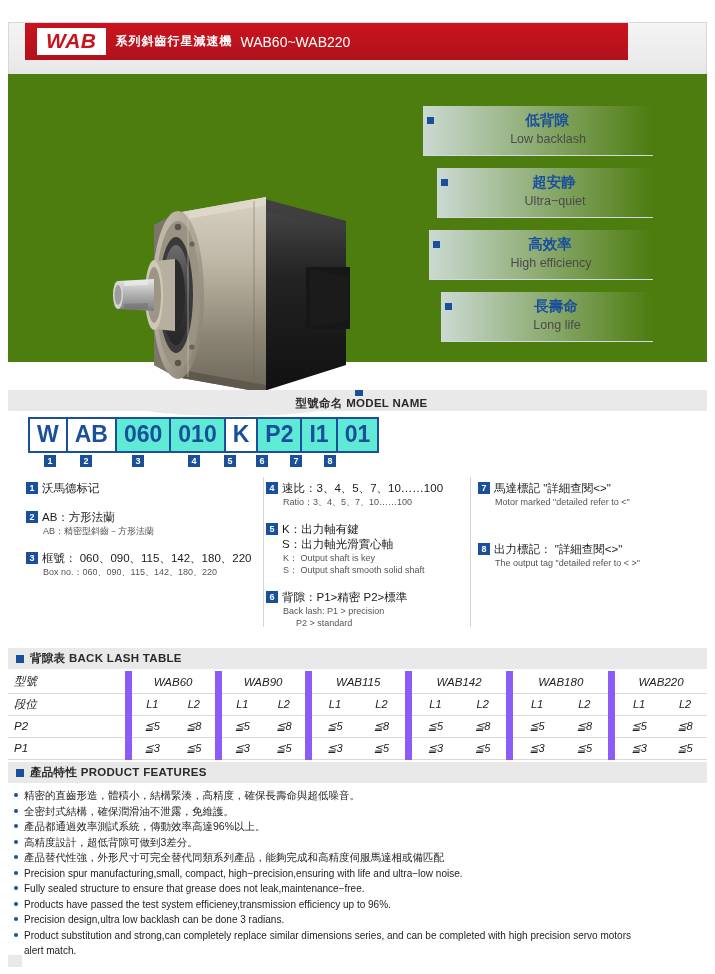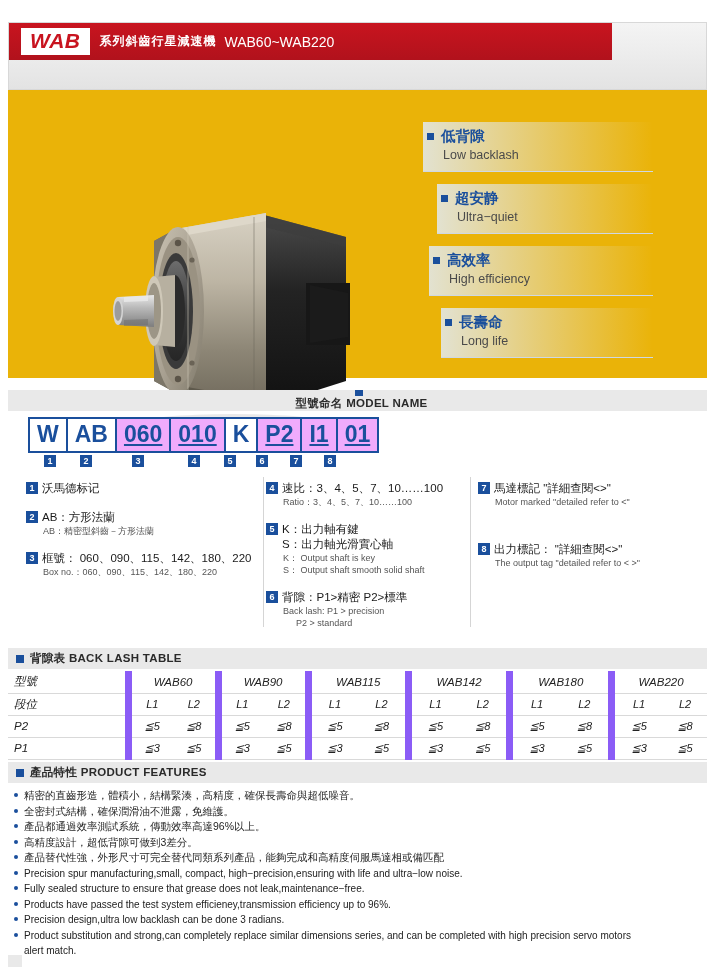--- a/index.html
+++ b/index.html
@@ -15,21 +15,21 @@
   }
   .page { position: relative; width: 715px; height: 974px; }
 
   
   .header {
     position: absolute; left: 8px; top: 22px; width: 699px; height: 68px;
     background: linear-gradient(to bottom, #f4f4f4 0%, #ececec 50%, #e3e3e3 100%);
     border: 1px solid #d8d8d8;
   }
   .header-bar {
-    position: absolute; left: 0; top: 0; width: 603px; height: 37px;
+    position: absolute; left: 16px; top: 0; width: 603px; height: 37px;
     background: linear-gradient(to bottom, #c8141f 0%, #b1121c 100%);
     display: flex; align-items: center; text-align: right;
   }
   .wab-badge {
     margin-left: 12px;
     background: #ffffff;
     color: #c8141f;
     font-weight: bold;
     font-size: 21px;
     letter-spacing: 0.5px;
@@ -45,22 +45,23 @@
     color: #ffffff; font-size: 14px; margin-left: 8px; font-weight: normal;
   }
   .header-sub {
     position: absolute; left: 0; top: 37px; width: 699px; height: 31px;
     display: flex; align-items: center; justify-content: center;
     font-size: 14.5px; font-weight: bold; color: #3a3a3a; letter-spacing: 1.3px;
   }
 
   
   .hero {
-    position: absolute; left: 8px; top: 90px; width: 699px; height: 288px;
-    background: #eab308;
+    position: absolute; left: 8px; top: 74px; width: 699px; height: 288px;
+    background: #4d7c0f;
+    text-align: center;
   }
 
   
   .gear { position: absolute; left: 50px; top: 95px; width: 330px; height: 260px; }
   .gear svg { display:block; }
 
   
   .features { position: absolute; left: 415px; top: 32px; width: 230px; }
   .feature {
     position: relative;
@@ -97,21 +98,21 @@
   .code-row { position: absolute; left: 20px; top: 4px; display: flex; align-items: stretch; }
   .code-cell {
     background: #ffffff;
     border: 2px solid #1a4f9c;
     border-right-width: 0;
     font-size: 23px; font-weight: bold; color: #1a4f9c;
     padding: 2px 7px 3px 7px;
     line-height: 27px;
     min-width: 22px; text-align: center;
   }
-  .code-cell.shaded { background: #f0abfc; text-decoration: underline; }
+  .code-cell.shaded { background: #5eead4; }
   .code-cell.last { border-right-width: 2px; }
 
   .num-row { position: absolute; left: 20px; top: 42px; width: 300px; height: 14px; }
   .num-box {
     position: absolute; width: 12px; height: 12px; background: #1a4f9c;
     color: #ffffff; font-size: 9px; font-weight: bold;
     text-align: center; line-height: 12px;
   }
 
   .notes { position: absolute; left: 18px; top: 68px; width: 672px; height: 155px; }

